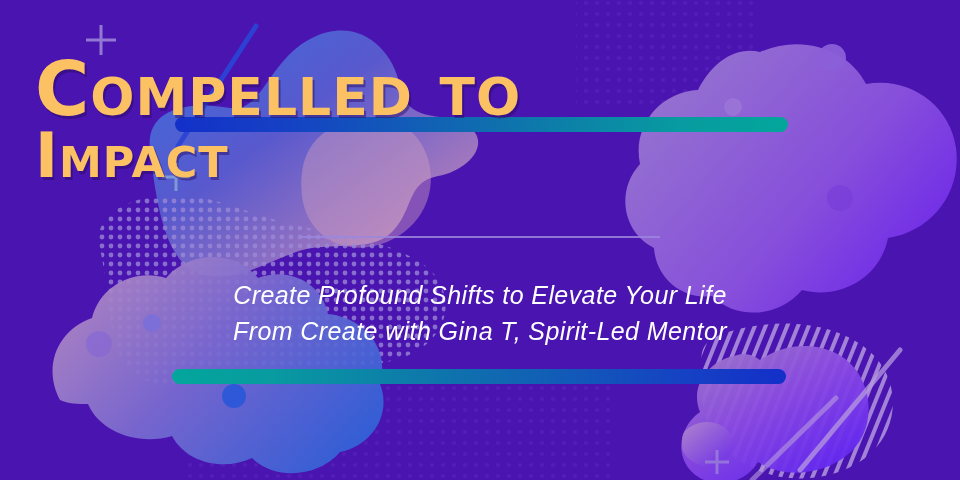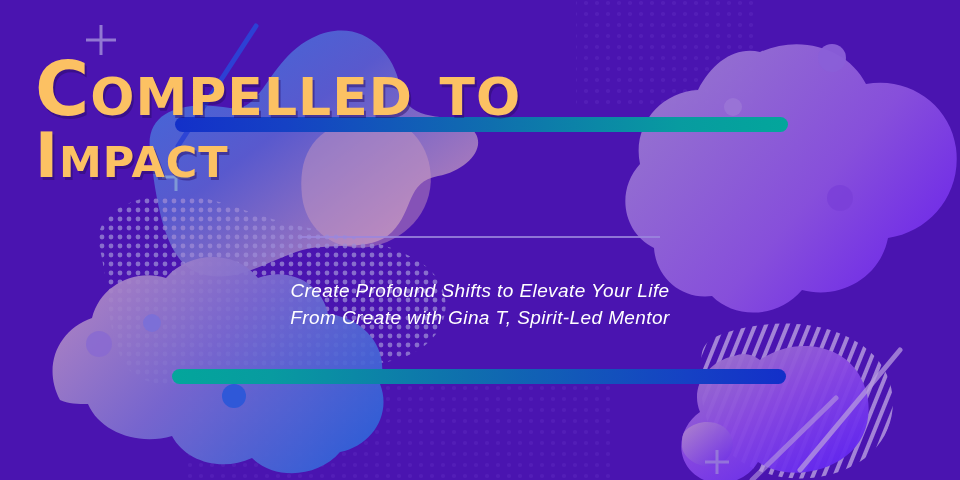--- a/index.html
+++ b/index.html
@@ -92,21 +92,21 @@
     top: 278px;
     width: 960px;
     text-align: center;
     z-index: 6;
   }
   .subtitle-line {
     display: block;
     color: #ffffff;
     font-family: "Liberation Sans", sans-serif;
     font-style: italic;
-    font-size: 19px;
+    font-size: 25px;
     font-weight: 500;
     letter-spacing: .4px;
     line-height: 1.42;
     white-space: nowrap;
   }
 </style>
 </head>
 <body>
 
 <div id="banner">

